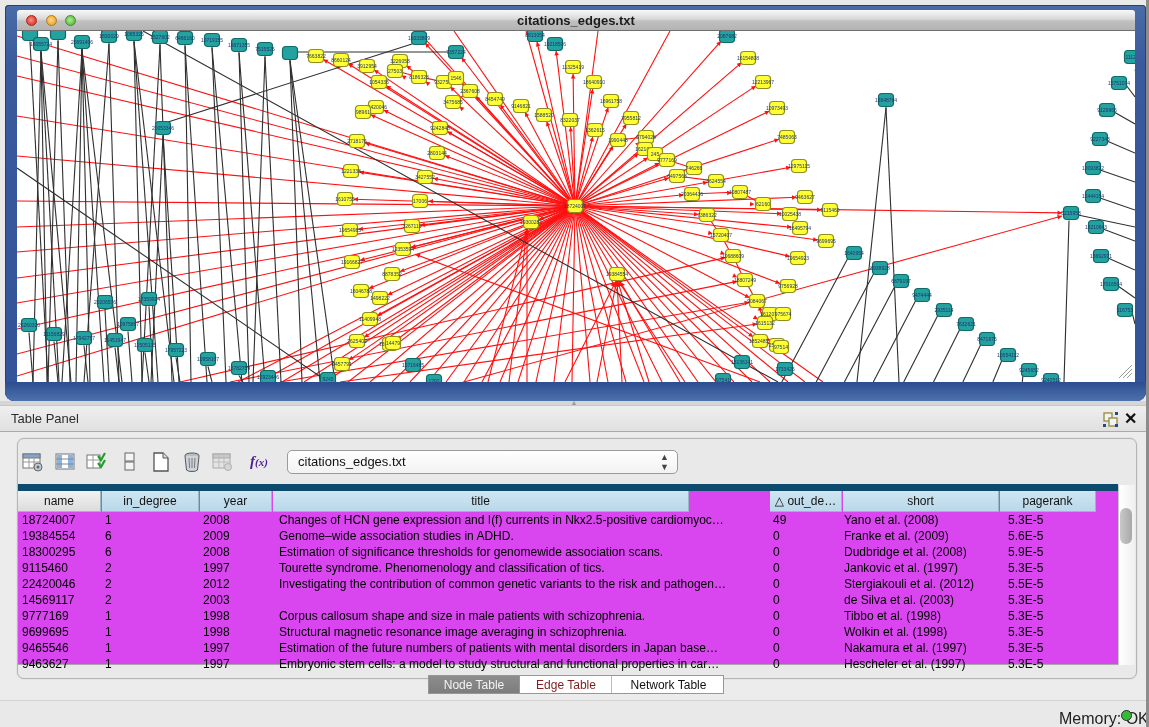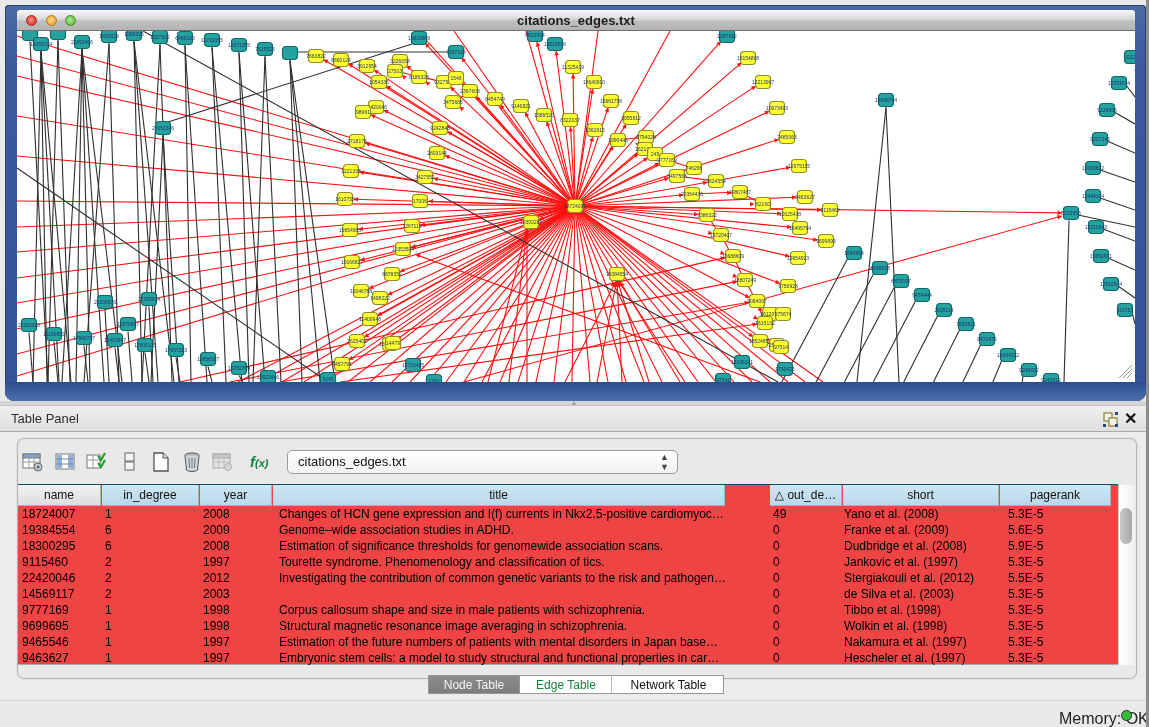--- a/index.html
+++ b/index.html
@@ -23,44 +23,44 @@
 #tpdiv{left:0;top:401px;width:1149px;height:4px;background:#d6d6d6}
 #tphdr{left:0;top:405px;width:1149px;height:27px;
  background:linear-gradient(#efefef,#e0e0e0);border-top:1px solid #c6c6c6;border-bottom:1px solid #ababab}
 #tptitle{left:11px;top:5px;font-size:13px;color:#2d2d2d}
 #tpbody{left:0;top:432px;width:1149px;height:295px;background:#ececec}
 #panel{left:17px;top:438px;width:1120px;height:241px;background:#e9e9e9;
  border:1px solid #b5b5b5;border-radius:7px;box-shadow:0 0 2px rgba(0,0,0,.12)}
 #combo{left:287px;top:450px;width:391px;height:24px;background:linear-gradient(#fff,#f2f2f2);
  border:1px solid #9b9b9b;border-radius:5px;font-size:13px;color:#111;line-height:22px;padding-left:10px}
 #combo .ud{position:absolute;right:8px;top:1px;font-size:9px;color:#444;line-height:10px}
-#tablewrap{left:18px;top:484px;width:1100px;height:181px;background:#ef4444;
- border-top:1px solid #0c4a6e;border-bottom:1px solid #a9a9a9}
+#tablewrap{left:18px;top:484px;width:1100px;height:181px;background:#d946ef;
+ border-top:7px solid #0c4a6e;border-bottom:1px solid #a9a9a9}
 .th{position:absolute;top:0;height:21px;background:linear-gradient(#cfe6f2,#b9d8e9);
  border-right:1px solid #9cb6c6;border-bottom:1px solid #9cb6c6;
  font-size:12px;color:#111;text-align:center;line-height:20px}
 .tr{position:relative;height:16px;font-size:12px;color:#000;white-space:nowrap}
 .tr div{position:absolute;top:0;height:16px;line-height:15px;overflow:hidden}
 .c0{left:4px;width:80px}.c1{left:87px;width:94px}.c2{left:185px;width:70px}
 .c3{left:261px;width:492px}.c4{left:755px;width:70px}.c5{left:826px;width:156px;text-align:left}
 .c6{left:988px;width:94px;padding-left:2px}
 #sbar{left:1118px;top:485px;width:17px;height:180px;background:linear-gradient(90deg,#fff,#f0f0f0);border-left:1px solid #c9c9c9}
 #sthumb{left:1120px;top:508px;width:12px;height:36px;background:linear-gradient(90deg,#c9c9c9,#a8a8a8);border-radius:6px}
 #tabs{left:428px;top:675px;width:296px;height:19px;background:#fff;border:1px solid #979797;
  border-radius:0;font-size:12px;overflow:hidden}
 #tabs div{position:absolute;top:0;height:19px;line-height:18px;text-align:center}
 #tab1{left:0;width:91px;background:linear-gradient(#8d8d8d,#7b7b7b);color:#f4f4f4;border-right:1px solid #979797}
-#tab2{left:92px;width:91px;color:#15803d;border-right:1px solid #bbb}
+#tab2{left:92px;width:91px;color:#7f1d1d;border-right:1px solid #bbb}
 #tab3{left:184px;width:111px;color:#111}
 #status{left:0;top:700px;width:1149px;height:27px;background:#e9e9e9;border-top:1px solid #d2d2d2}
 #mem{left:1059px;top:9px;font-size:16px;color:#222}
 #dot{left:1121px;top:9px;width:11px;height:11px;border-radius:50%;background:#35bb3a;border:1px solid #2c2c2c}
 #notch{left:569px;top:-6px;width:10px;height:5px;color:#9a9a9a;font-size:7px;line-height:5px;text-align:center}
 .icon{position:absolute;top:452px}
-#fx{font-size:15px;color:#15803d;font-style:italic;font-family:Liberation Sans, sans-serif;font-weight:bold}
+#fx{font-size:15px;color:#4c1d95;font-style:italic;font-family:Liberation Serif, serif;font-weight:bold}
 #flicon{left:1103px;top:6px}
 #xicon{left:1124px;top:3px;font-size:16px;font-weight:bold;color:#111}
 </style></head><body>
 <div id="desk">
   <div id="win" class="abs"></div>
   <div id="winbot" class="abs"></div>
   <div id="tbar" class="abs">
     <div id="tl1" class="abs tl"></div>
       <div id="tl2" class="abs tl"></div>
       <div id="tl3" class="abs tl"></div>
@@ -794,24 +794,24 @@
       <line x1="12" y1="2" x2="12" y2="16" stroke="#bbb"></line>
       <line x1="1" y1="10" x2="18" y2="10" stroke="#bbb"></line>
       <circle cx="16" cy="15" r="3.5" fill="#d6d6d6" stroke="#b0b0b0"></circle>
     </svg>
     <div id="fx" class="abs" style="left:250px;top:453px">f<span style="font-size:11px">(x)</span></div>
   <div id="combo" class="abs">citations_edges.txt<span class="ud">▲<br>▼</span></div>
   <div id="tablewrap" class="abs">
       <div class="th" style="left:0;width:83px;background:linear-gradient(#f2f2f2,#dcdcdc)">name</div>
       <div class="th" style="left:84px;width:97px">in_degree</div>
       <div class="th" style="left:182px;width:72px">year</div>
-      <div class="th" style="left:255px;width:452px">title</div>
+      <div class="th" style="left:255px;width:416px">title</div>
       <div class="th" style="left:752px;width:72px">△ out_de…</div>
       <div class="th" style="left:825px;width:156px">short</div>
-      <div class="th" style="left:982px;width:111px">pagerank</div>
+      <div class="th" style="left:982px;width:96px">pagerank</div>
       <div style="position:absolute;left:0;top:22px;width:1100px">
 <div class="tr">
           <div class="c0">18724007</div>
           <div class="c1">1</div>
           <div class="c2">2008</div>
           <div class="c3">Changes of HCN gene expression and I(f) currents in Nkx2.5-positive cardiomyoc…</div>
           <div class="c4">49</div>
           <div class="c5">Yano et al. (2008)</div>
           <div class="c6">5.3E-5</div>
         </div>

